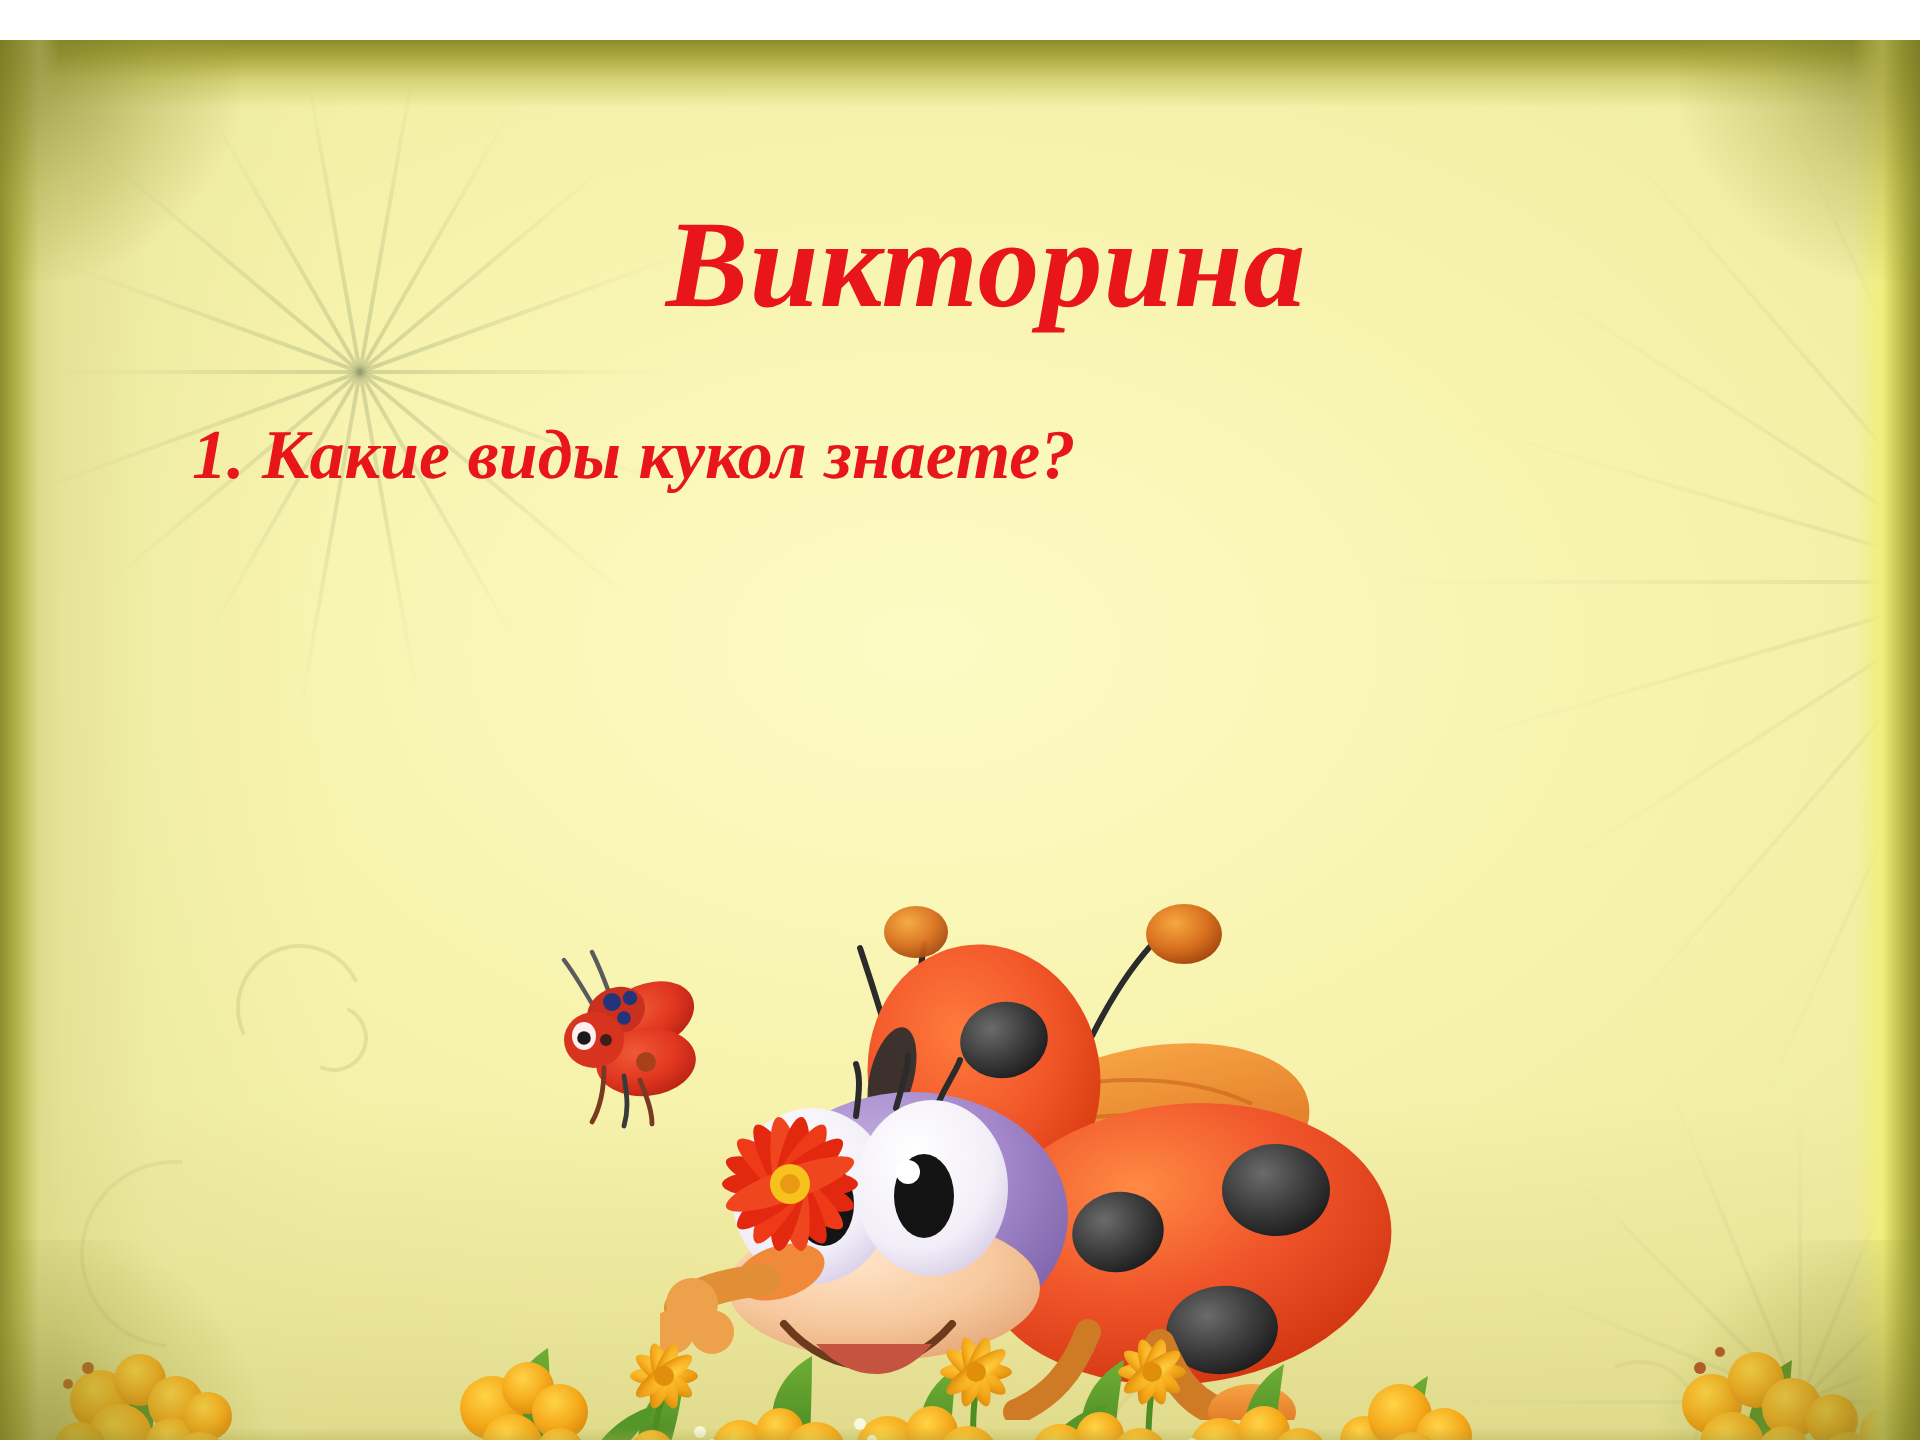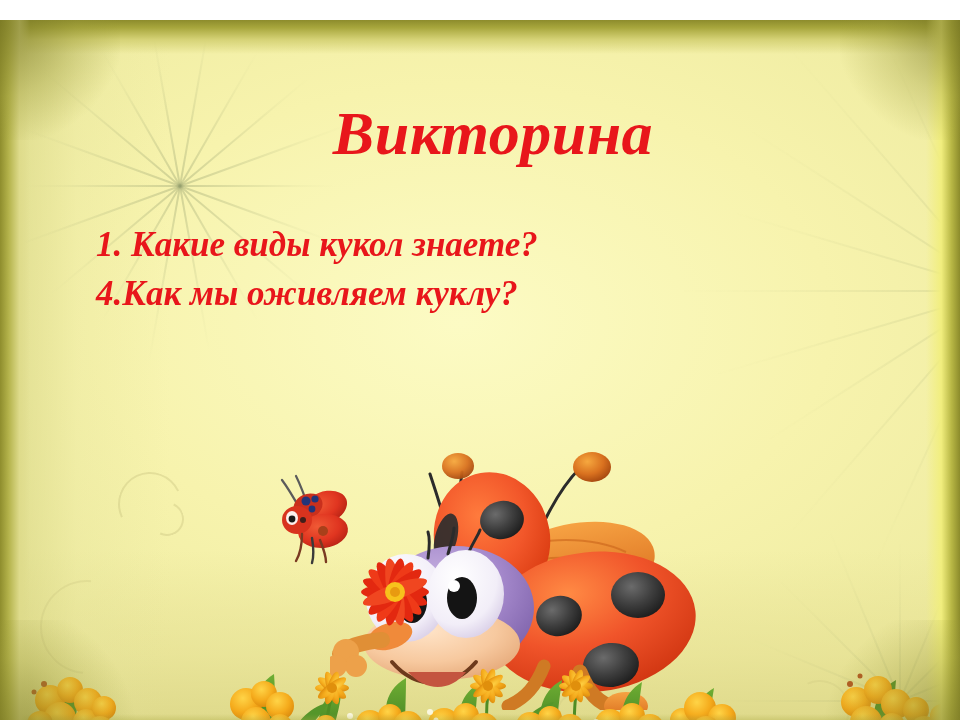--- a/index.html
+++ b/index.html
@@ -117,21 +117,21 @@
     font-style: italic;
     color: #e8161b;
     letter-spacing: 0.5px;
     white-space: nowrap;
   }
   .title-inner { padding-left: 26px; }
 
   .qlist {
     position: absolute;
     left: 96px;
-    top: 200px;
+    top: 183px;
     width: 800px;
   }
   .qline {
     font-size: 35px;
     font-weight: bold;
     font-style: italic;
     color: #e8161b;
     line-height: 49px;
     white-space: nowrap;
   }
@@ -485,21 +485,20 @@
     <circle cx="20" cy="54" r="3" fill="#b15a22"></circle>
     <circle cx="30" cy="46" r="2.5" fill="#b15a22"></circle>
   </svg>
 
   <div class="title">
     <span class="title-inner">Викторина</span>
   </div>
 
   <div class="qlist">
     <div class="qline">1. Какие виды кукол знаете?</div>
-    <div class="qline">4.Как мы оживляем куклу?</div>
   </div>
 
   <div class="edge edge-top"></div>
   <div class="edge edge-bottom"></div>
   <div class="edge edge-left"></div>
   <div class="edge edge-right"></div>
   <div class="edge edge-corner-tl"></div>
   <div class="edge edge-corner-tr"></div>
   <div class="edge edge-corner-bl"></div>
   <div class="edge edge-corner-br"></div>

